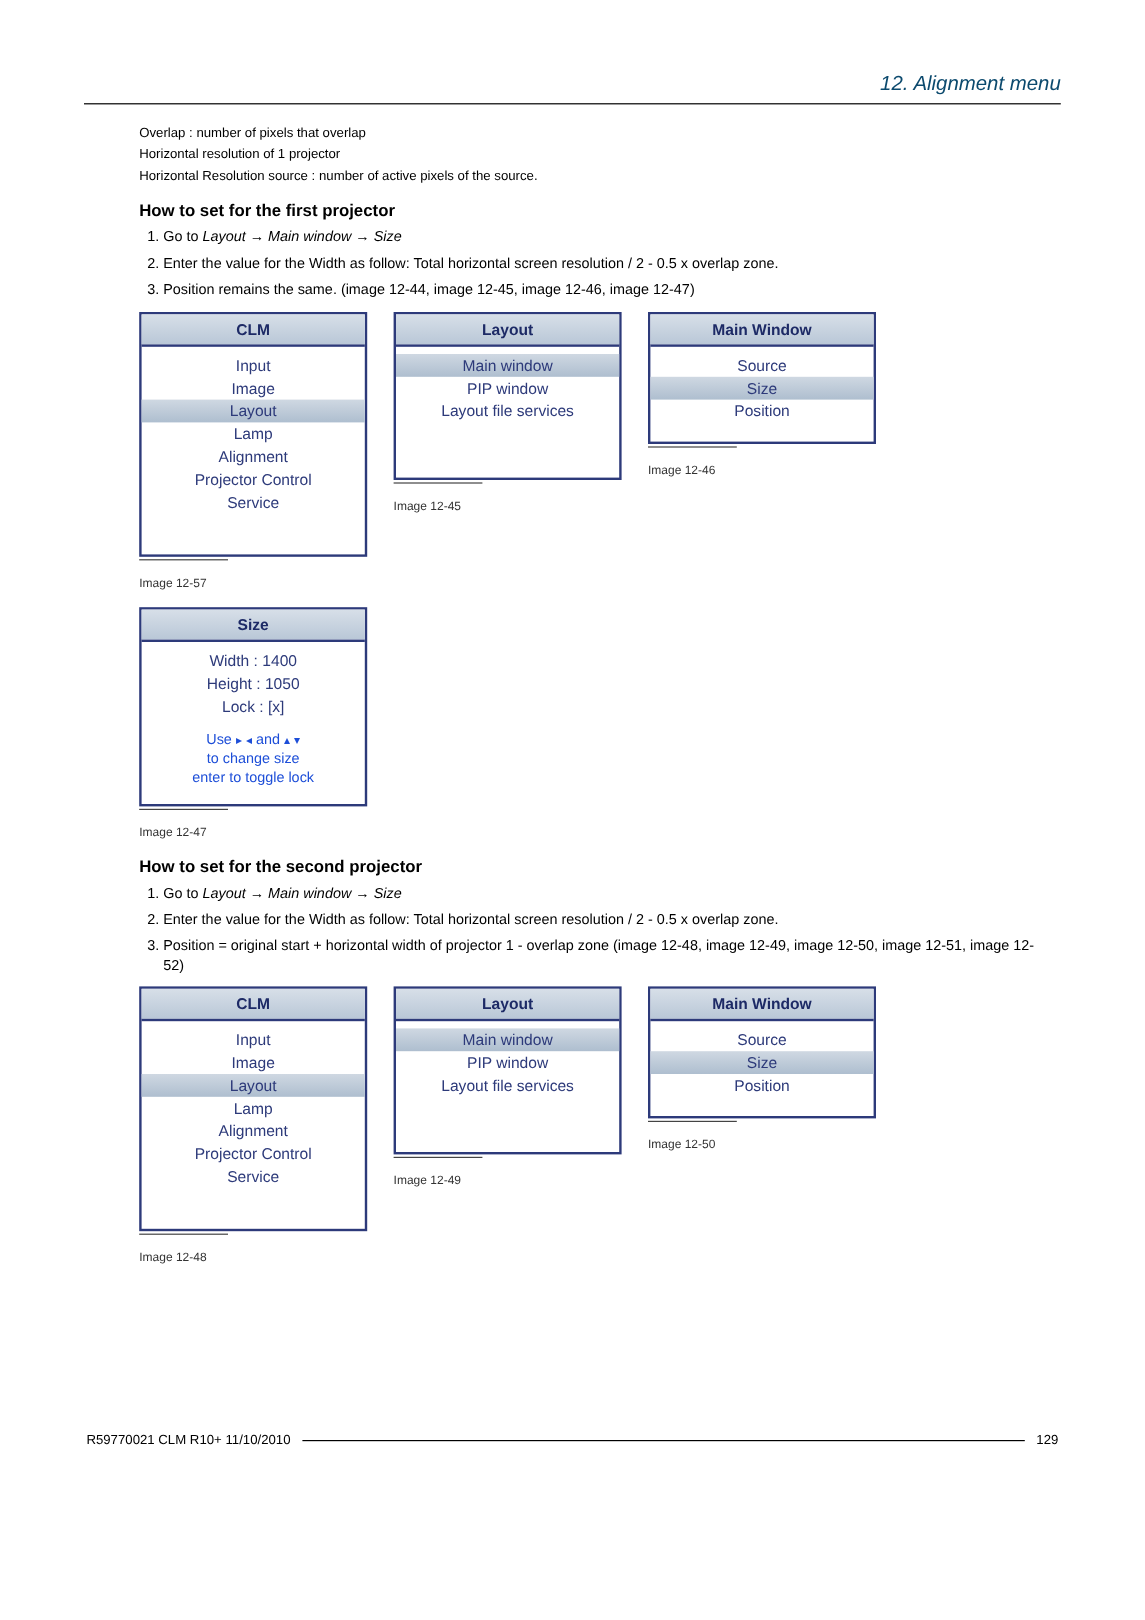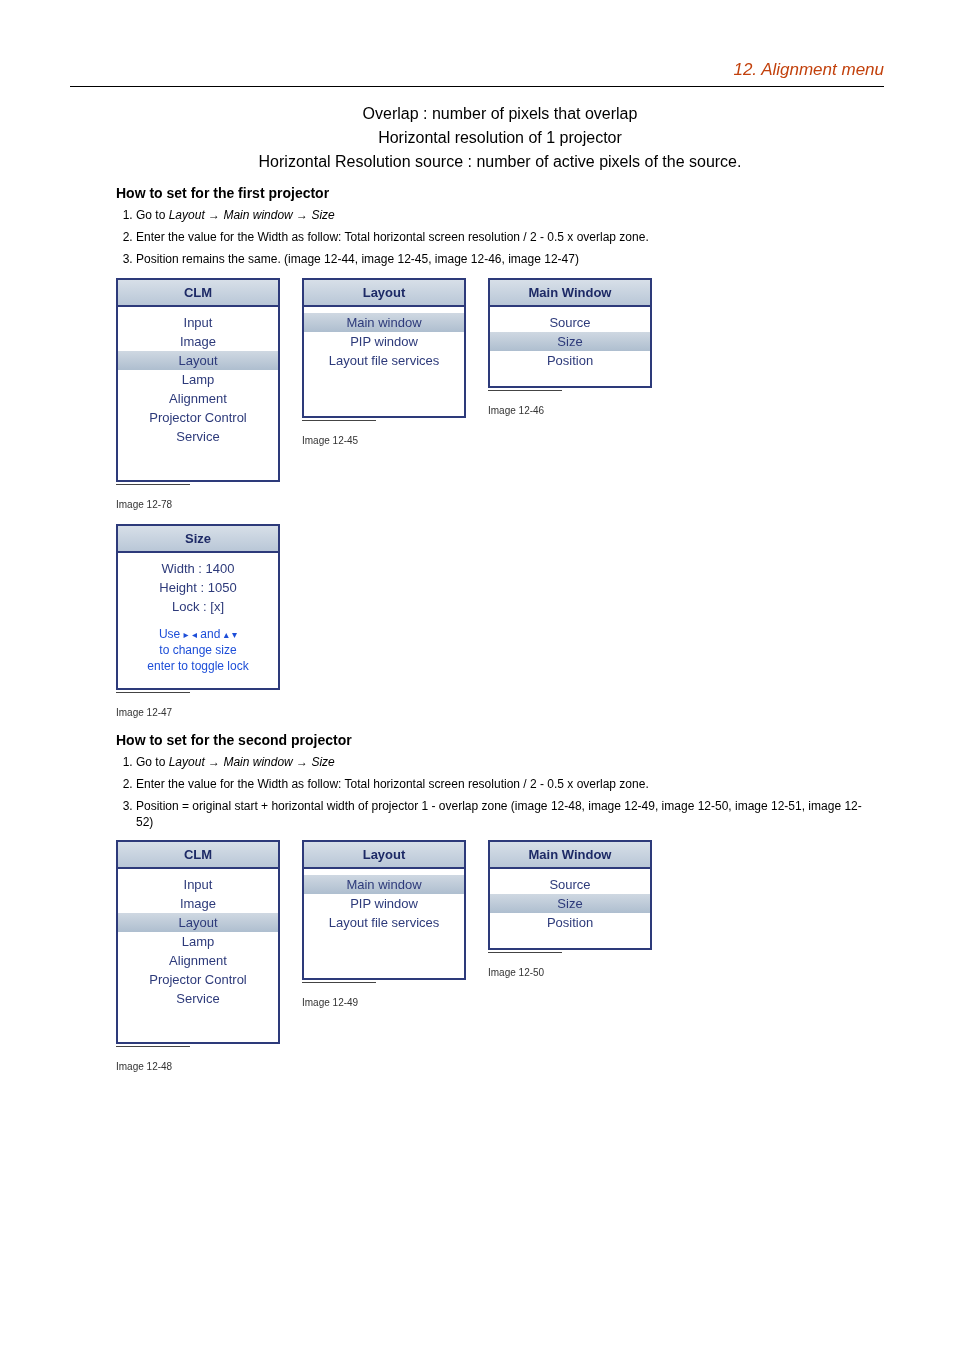--- a/index.html
+++ b/index.html
@@ -1,28 +1,28 @@
 <!DOCTYPE html>
 <html><head>
 <meta charset="utf-8">
 <style>
   * { box-sizing: border-box; margin: 0; padding: 0; }
   html, body { width: 954px; background: #fff; font-family: Arial, Helvetica, sans-serif; color: #000; }
   .page { padding: 60px 70px 20px 70px; }
-  .section-header { text-align: right; font-style: italic; color: #c2410c; font-size: 17px; margin-bottom: 6px; }
+  .section-header { text-align: right; font-style: italic; color: #0c4a6e; font-size: 17px; margin-bottom: 6px; }
   .header-rule { border: none; border-top: 1.5px solid #000; margin-bottom: 18px; }
-  .body-text p { font-size: 16px; margin: 4px 0 6px 46px; text-align: center; }
+  .body-text p { font-size: 11px; margin: 4px 0 6px 46px; }
   .sub-heading { font-size: 14px; font-weight: bold; margin: 14px 0 6px 46px; }
   .steps { list-style: decimal; margin: 0 16px 10px 66px; font-size: 12px; }
   .steps li { margin: 6px 0; line-height: 1.35; }
   .italic { font-style: italic; }
   .menu-row { display: flex; gap: 22px; margin: 8px 0 0 46px; align-items: flex-start; }
   .menu-col { display: flex; flex-direction: column; }
   .menu-box {
-    width: 164px; border: 2px solid #2d3a7a; background: #fff;
+    width: 190px; border: 2px solid #2d3a7a; background: #fff;
     font-family: Arial, sans-serif; font-size: 13px; color: #2d3a7a;
   }
   .menu-title {
     background: linear-gradient(#d7dfe8, #b9c7d7);
     text-align: center; font-weight: bold; padding: 5px 0;
     border-bottom: 2px solid #2d3a7a; color: #1d2a66;
   }
   .menu-gap { height: 6px; }
   .menu-item { text-align: center; padding: 2px 16px; color: #2d3a7a; }
   .menu-item.selected { background: linear-gradient(#cfd8e2, #aebecf); }
@@ -67,21 +67,21 @@
           <div class="menu-gap"></div>
           <div class="menu-item">Input</div>
           <div class="menu-item">Image</div>
           <div class="menu-item selected">Layout</div>
           <div class="menu-item">Lamp</div>
           <div class="menu-item">Alignment</div>
           <div class="menu-item">Projector Control</div>
           <div class="menu-item">Service</div>
         </div>
       </div>
-      <div class="caption">Image 12-78</div>
+      <div class="caption">Image 12-57</div>
     </div>
 
     <div class="menu-col">
       <div class="menu-box mid-pad" style="padding-bottom:40px;">
         <div class="menu-title">Layout</div>
         <div class="menu-body">
           <div class="menu-gap"></div>
           <div class="menu-item selected">Main window</div>
           <div class="menu-item">PIP window</div>
           <div class="menu-item">Layout file services</div>
@@ -173,13 +173,18 @@
           <div class="menu-gap"></div>
           <div class="menu-item">Source</div>
           <div class="menu-item selected">Size</div>
           <div class="menu-item">Position</div>
         </div>
       </div>
       <div class="caption">Image 12-50</div>
     </div>
   </div>
 
+  <div class="footer">
+    <span>R59770021  CLM R10+  11/10/2010</span>
+    <div class="footer-line"></div>
+    <span>129</span>
+  </div>
 </div>
 
 </body></html>

